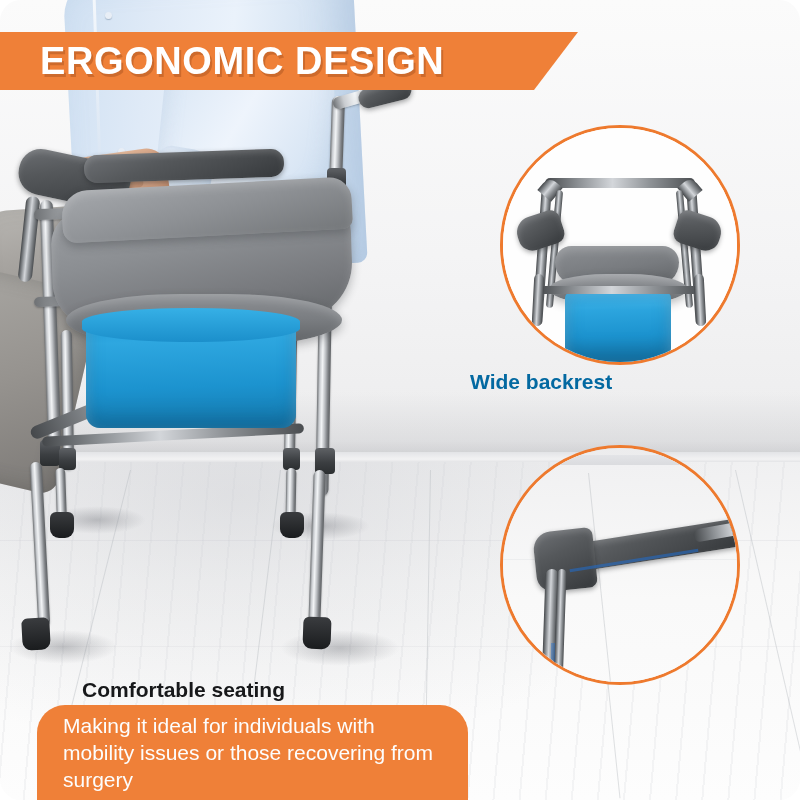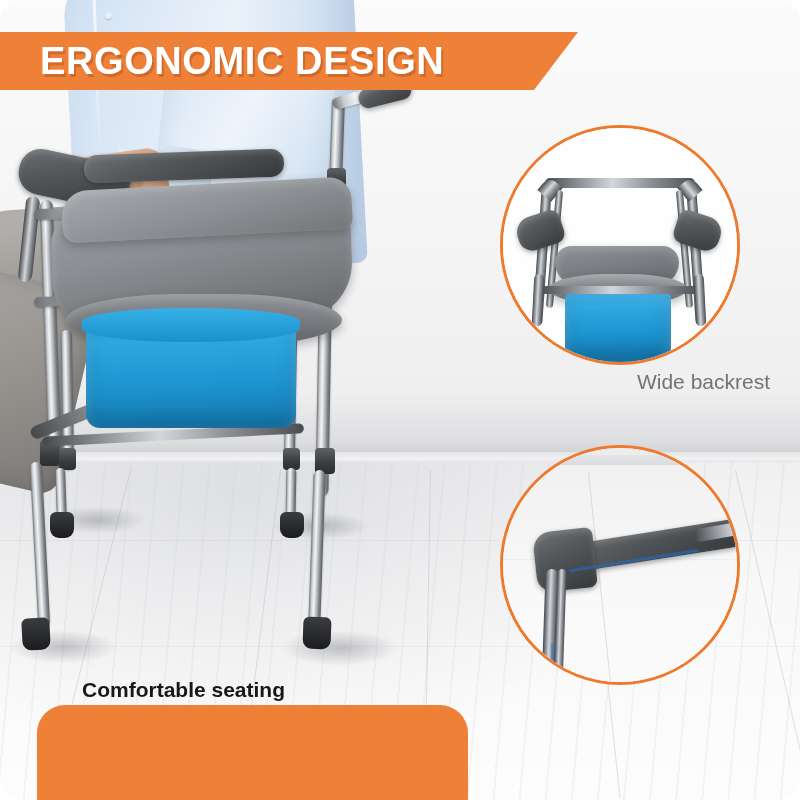--- a/index.html
+++ b/index.html
@@ -89,22 +89,22 @@
     background:#ef8038;
     clip-path:polygon(0 0, 578px 0, 534px 58px, 0 58px);}
   .banner-title{position:absolute;left:40px;top:34px;height:54px;line-height:54px;
     color:#ffffff;font-weight:bold;font-size:38px;letter-spacing:.6px;
     text-shadow:2px 3px 0 rgba(150,72,26,.38);white-space:nowrap;}
 
   
   .callout{position:absolute;border-radius:50%;border:3px solid #ee7a2e;box-sizing:border-box;overflow:hidden;}
   .callout-1{left:500px;top:125px;width:240px;height:240px;background:#ffffff;}
   .callout-2{left:500px;top:445px;width:240px;height:240px;background:transparent;}
-  .callout-label{position:absolute;width:300px;text-align:right;
-    color:#737373;font-weight:normal;font-size:21px;}
+  .callout-label{position:absolute;width:300px;text-align:left;
+    color:#0369a1;font-weight:bold;font-size:21px;}
   .c2-bgwall{position:absolute;left:-500px;top:-445px;width:800px;height:800px;}
 
   
   .orange-panel{position:absolute;left:37px;top:705px;width:431px;height:95px;
     background:#ef8038;border-radius:28px 28px 0 0;}
   .orange-text{position:absolute;left:63px;top:712px;width:380px;
     color:#fdfdfd;font-size:21px;line-height:27px;}
   .seating-title{position:absolute;left:82px;top:678px;
     color:#17181a;font-weight:bold;font-size:21px;white-space:nowrap;}
 </style>
@@ -250,14 +250,15 @@
       <div style="position:absolute;left:566px;top:556px;width:130px;height:3px;background:#1f6ed0;opacity:.55;transform:rotate(-9deg);"></div>
       <div class="tube-d" style="left:690px;top:519px;width:90px;height:13px;border-radius:7px;transform:rotate(-10deg);"></div>
       <div class="tube-d" style="left:540px;top:566px;width:13px;height:150px;transform:rotate(2deg);"></div>
       <div class="tube-d" style="left:552px;top:566px;width:9px;height:150px;transform:rotate(2deg);"></div>
       <div style="position:absolute;left:548px;top:640px;width:4px;height:70px;background:#1f6ed0;opacity:.4;"></div>
     </div>
   </div>
 
   <div class="seating-title">Comfortable seating</div>
   <div class="orange-panel"></div>
+  <div class="orange-text">Making it ideal for individuals with mobility issues or those recovering from surgery</div>
 
 </div>
 
 </body></html>

